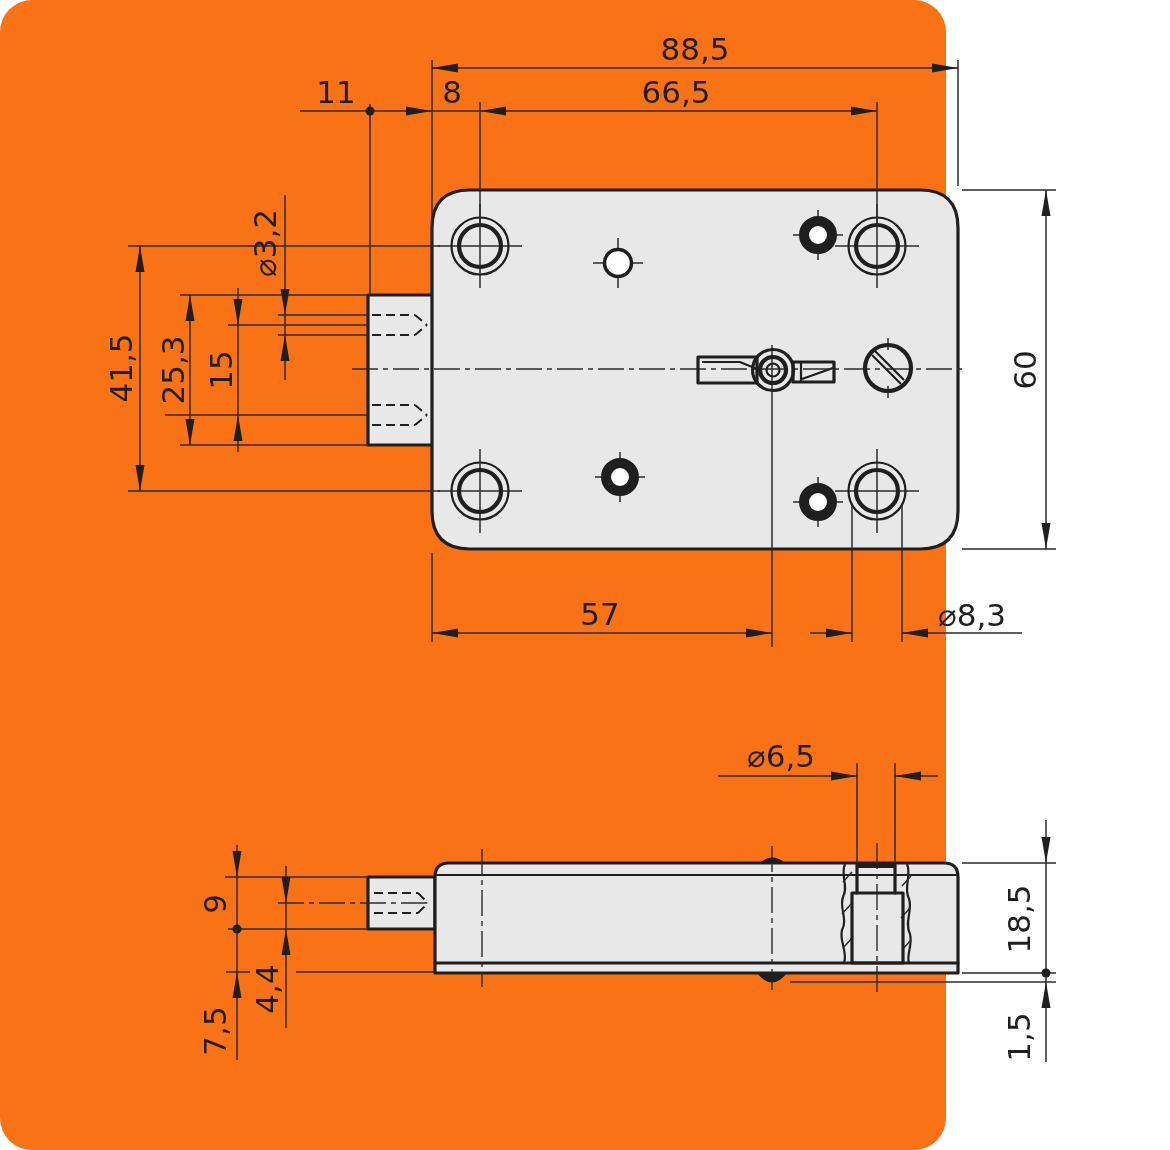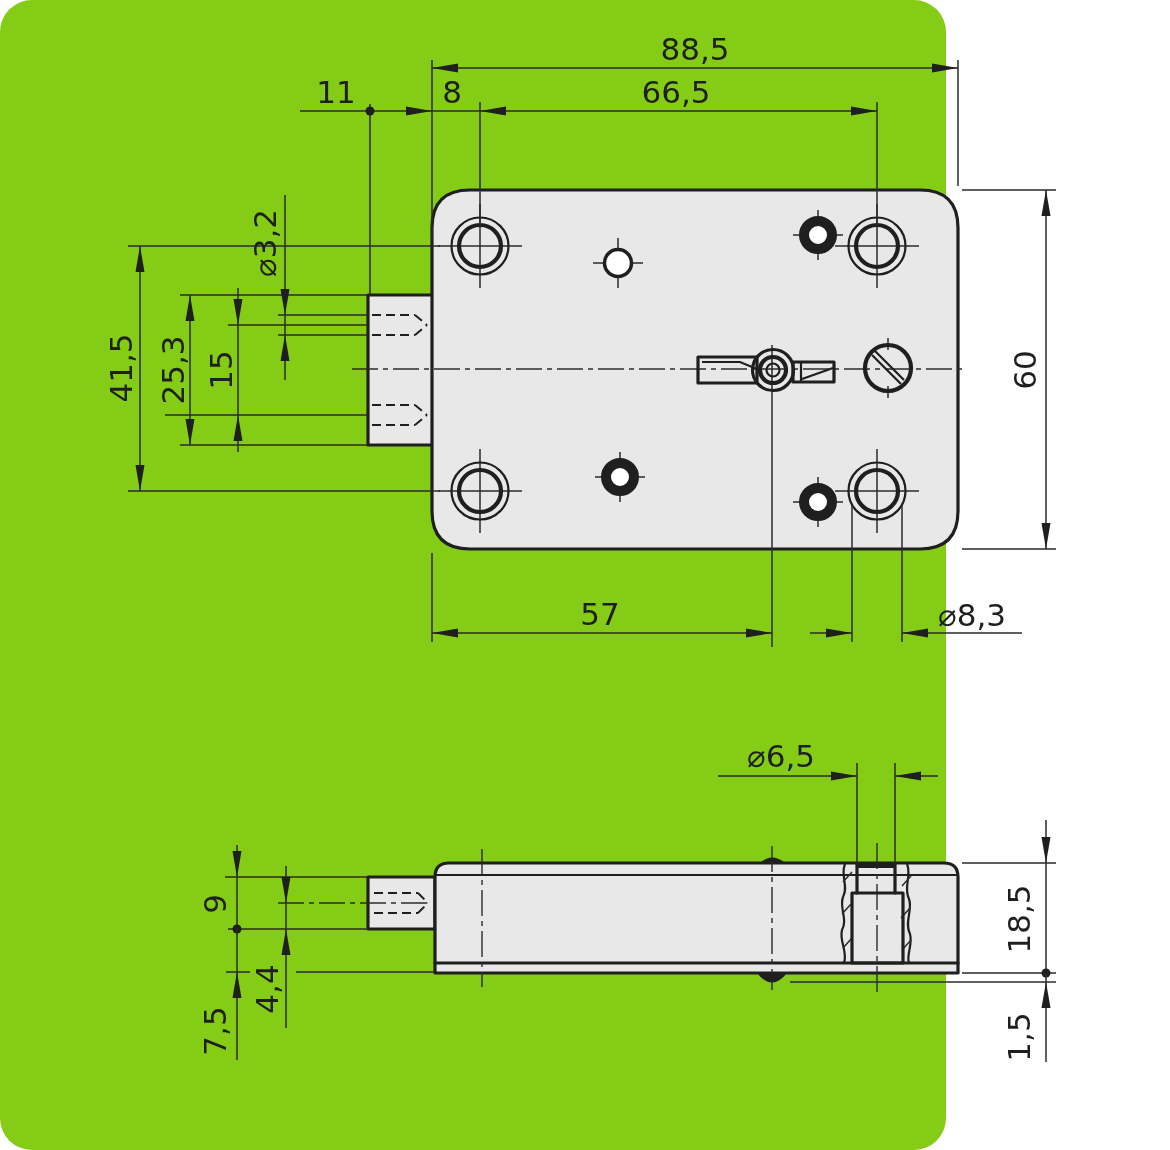--- a/index.html
+++ b/index.html
@@ -1,16 +1,16 @@
 <!DOCTYPE html>
 <html><head>
 <meta charset="utf-8">
 <style>
   html,body{margin:0;padding:0;background:#ffffff;}
-  .stage{position:relative;width:946px;height:1150px;background:#84cc16;font-family:"DejaVu Sans",sans-serif;border-radius:32px;}
+  .stage{position:relative;width:946px;height:1150px;background:#f97316;font-family:"DejaVu Sans",sans-serif;border-radius:32px;}
   svg{display:block;}
   .part{fill:#e8e8e8;stroke:#1f1f1f;stroke-width:3.2;stroke-linejoin:round;}
   .outline{fill:none;stroke:#1f1f1f;stroke-width:3.2;stroke-linejoin:round;stroke-linecap:round;}
   .outline2{fill:none;stroke:#1f1f1f;stroke-width:2.2;}
   .thick{fill:none;stroke:#1f1f1f;stroke-width:4.2;}
   .hole-heavy{fill:#ffffff;stroke:#1f1f1f;stroke-width:10;}
   .hole-thin{fill:#ffffff;stroke:#1f1f1f;stroke-width:3.5;}
   .dim{fill:none;stroke:#2b2b2b;stroke-width:1.5;}
   .cl{fill:none;stroke:#2b2b2b;stroke-width:1.4;stroke-dasharray:26 5 5 5;}
   .hid{fill:none;stroke:#1f1f1f;stroke-width:2;stroke-dasharray:9 5;}

